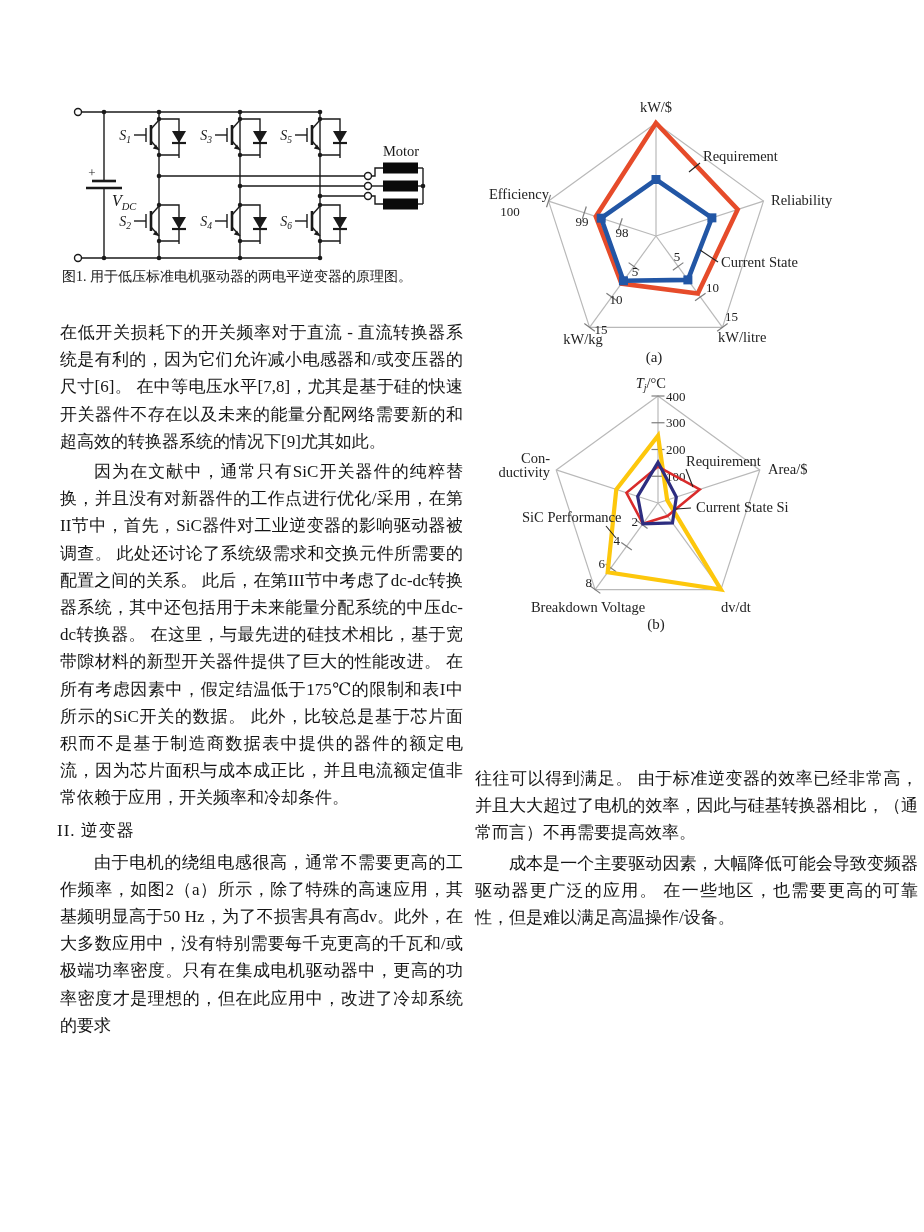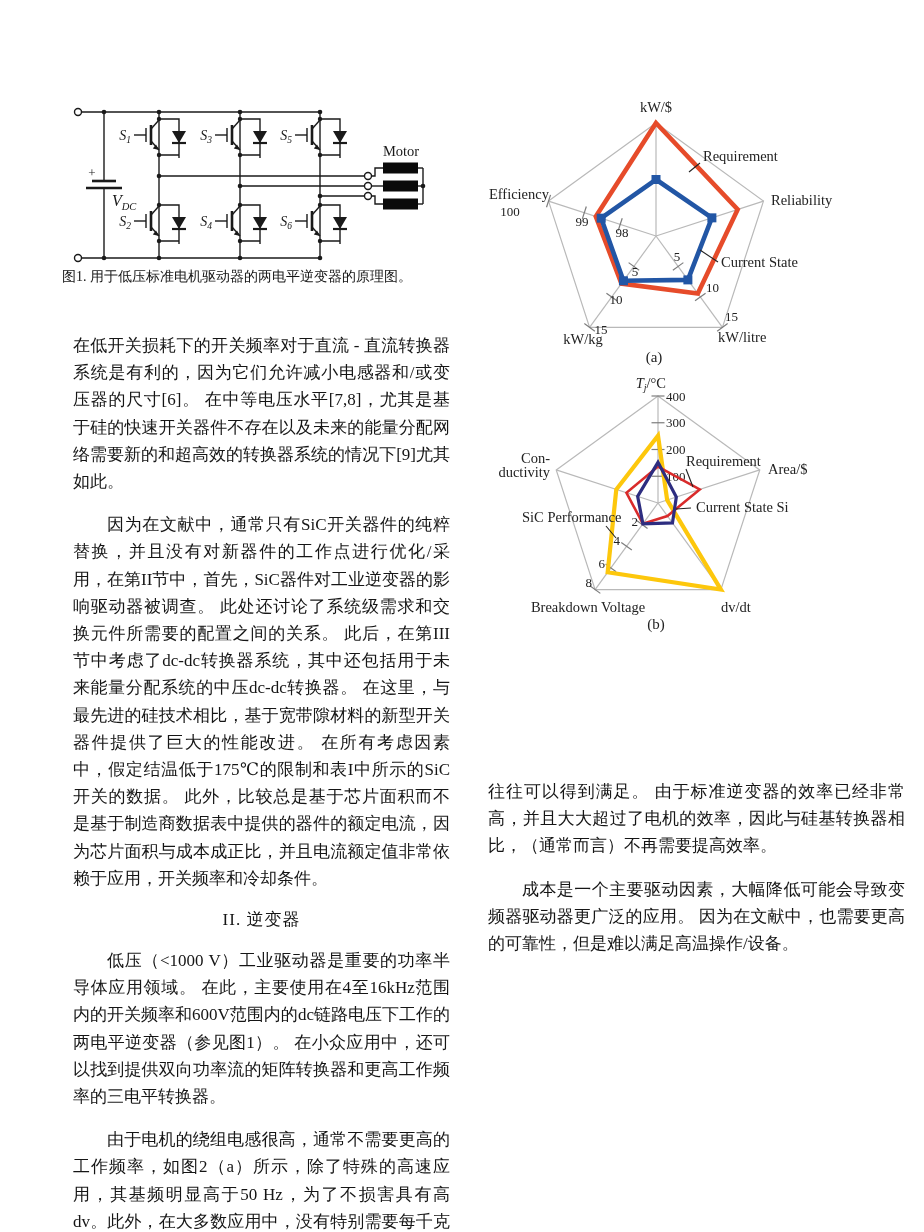--- a/index.html
+++ b/index.html
@@ -1,22 +1,22 @@
 <!DOCTYPE html>
 <html><head>
 <meta charset="utf-8">
 <style>
   html,body{margin:0;padding:0;background:#888;}
   .page{position:relative;width:924px;height:1232px;background:#ffffff;overflow:hidden;
         font-family:"Liberation Serif","DejaVu Serif",serif;color:#151515;}
   .abs{position:absolute;}
   
-  .col p{margin:16px;font-size:17px;line-height:27.2px;text-align:justify;}
+  .col p{margin:3px;font-size:17px;line-height:27.2px;text-align:justify;}
   .col p.ind{text-indent:2em;}
-  .sec-head{font-size:17px;text-align:center;margin:7px 0 7px 0;letter-spacing:1px;}
+  .sec-head{font-size:17px;text-align:left;margin:7px 0 7px 0;letter-spacing:1px;}
   .cap{font-size:14px;line-height:17.8px;text-align:justify;}
   
   #fig1-svg line,#fig1-svg path{stroke:#1a1a1a;fill:none;}
   #fig1-svg .w1{stroke-width:1.4;}
   #fig1-svg .plate{stroke-width:2.6;}
   #fig1-svg .dot{fill:#1a1a1a;stroke:none;}
   #fig1-svg .term{fill:#ffffff;stroke:#1a1a1a;stroke-width:1.4;}
   #fig1-svg .tri{fill:#1a1a1a;stroke:none;}
   #fig1-svg .wind{fill:#0a0a0a;stroke:none;}
   #fig1-svg text{fill:#1a1a1a;stroke:none;font-family:"Liberation Serif","DejaVu Serif",serif;}
@@ -220,22 +220,21 @@
           <text x="186" y="534" text-anchor="middle" font-size="15">(b)</text>
         </g>
       </svg>
   </div>
 
 
   <div class="abs col" style="left:57px;top:316px;width:409px;">
     <p>在低开关损耗下的开关频率对于直流 - 直流转换器系统是有利的，因为它们允许减小电感器和/或变压器的尺寸[6]。 在中等电压水平[7,8]，尤其是基于硅的快速开关器件不存在以及未来的能量分配网络需要新的和超高效的转换器系统的情况下[9]尤其如此。</p>
     <p class="ind">因为在文献中，通常只有SiC开关器件的纯粹替换，并且没有对新器件的工作点进行优化/采用，在第II节中，首先，SiC器件对工业逆变器的影响驱动器被调查。 此处还讨论了系统级需求和交换元件所需要的配置之间的关系。 此后，在第III节中考虑了dc-dc转换器系统，其中还包括用于未来能量分配系统的中压dc-dc转换器。 在这里，与最先进的硅技术相比，基于宽带隙材料的新型开关器件提供了巨大的性能改进。 在所有考虑因素中，假定结温低于175℃的限制和表I中所示的SiC开关的数据。 此外，比较总是基于芯片面积而不是基于制造商数据表中提供的器件的额定电流，因为芯片面积与成本成正比，并且电流额定值非常依赖于应用，开关频率和冷却条件。</p>
     <div class="sec-head">II. 逆变器</div>
-    <p class="ind">低压（&lt;1000 V）工业驱动器是重要的功率半导体应用领域。 在此，主要使用在4至16kHz范围内的开关频率和600V范围内的dc链路电压下工作的两电平逆变器（参见图1）。 在小众应用中，还可以找到提供双向功率流的矩阵转换器和更高工作频率的三电平转换器。</p>
     <p class="ind">由于电机的绕组电感很高，通常不需要更高的工作频率，如图2（a）所示，除了特殊的高速应用，其基频明显高于50 Hz，为了不损害具有高dv。此外，在大多数应用中，没有特别需要每千克更高的千瓦和/或极端功率密度。只有在集成电机驱动器中，更高的功率密度才是理想的，但在此应用中，改进了冷却系统的要求</p>
   </div>
 
   <div class="abs col" style="left:472px;top:762px;width:449px;">
     <p>往往可以得到满足。 由于标准逆变器的效率已经非常高，并且大大超过了电机的效率，因此与硅基转换器相比，（通常而言）不再需要提高效率。</p>
-    <p class="ind">成本是一个主要驱动因素，大幅降低可能会导致变频器驱动器更广泛的应用。 因为在文献中，也需要更高的可靠性，但是难以满足高温操作/设备。</p>
+    <p class="ind">成本是一个主要驱动因素，大幅降低可能会导致变频器驱动器更广泛的应用。 在一些地区，也需要更高的可靠性，但是难以满足高温操作/设备。</p>
   </div>
 
 </div>
 
 </body></html>

